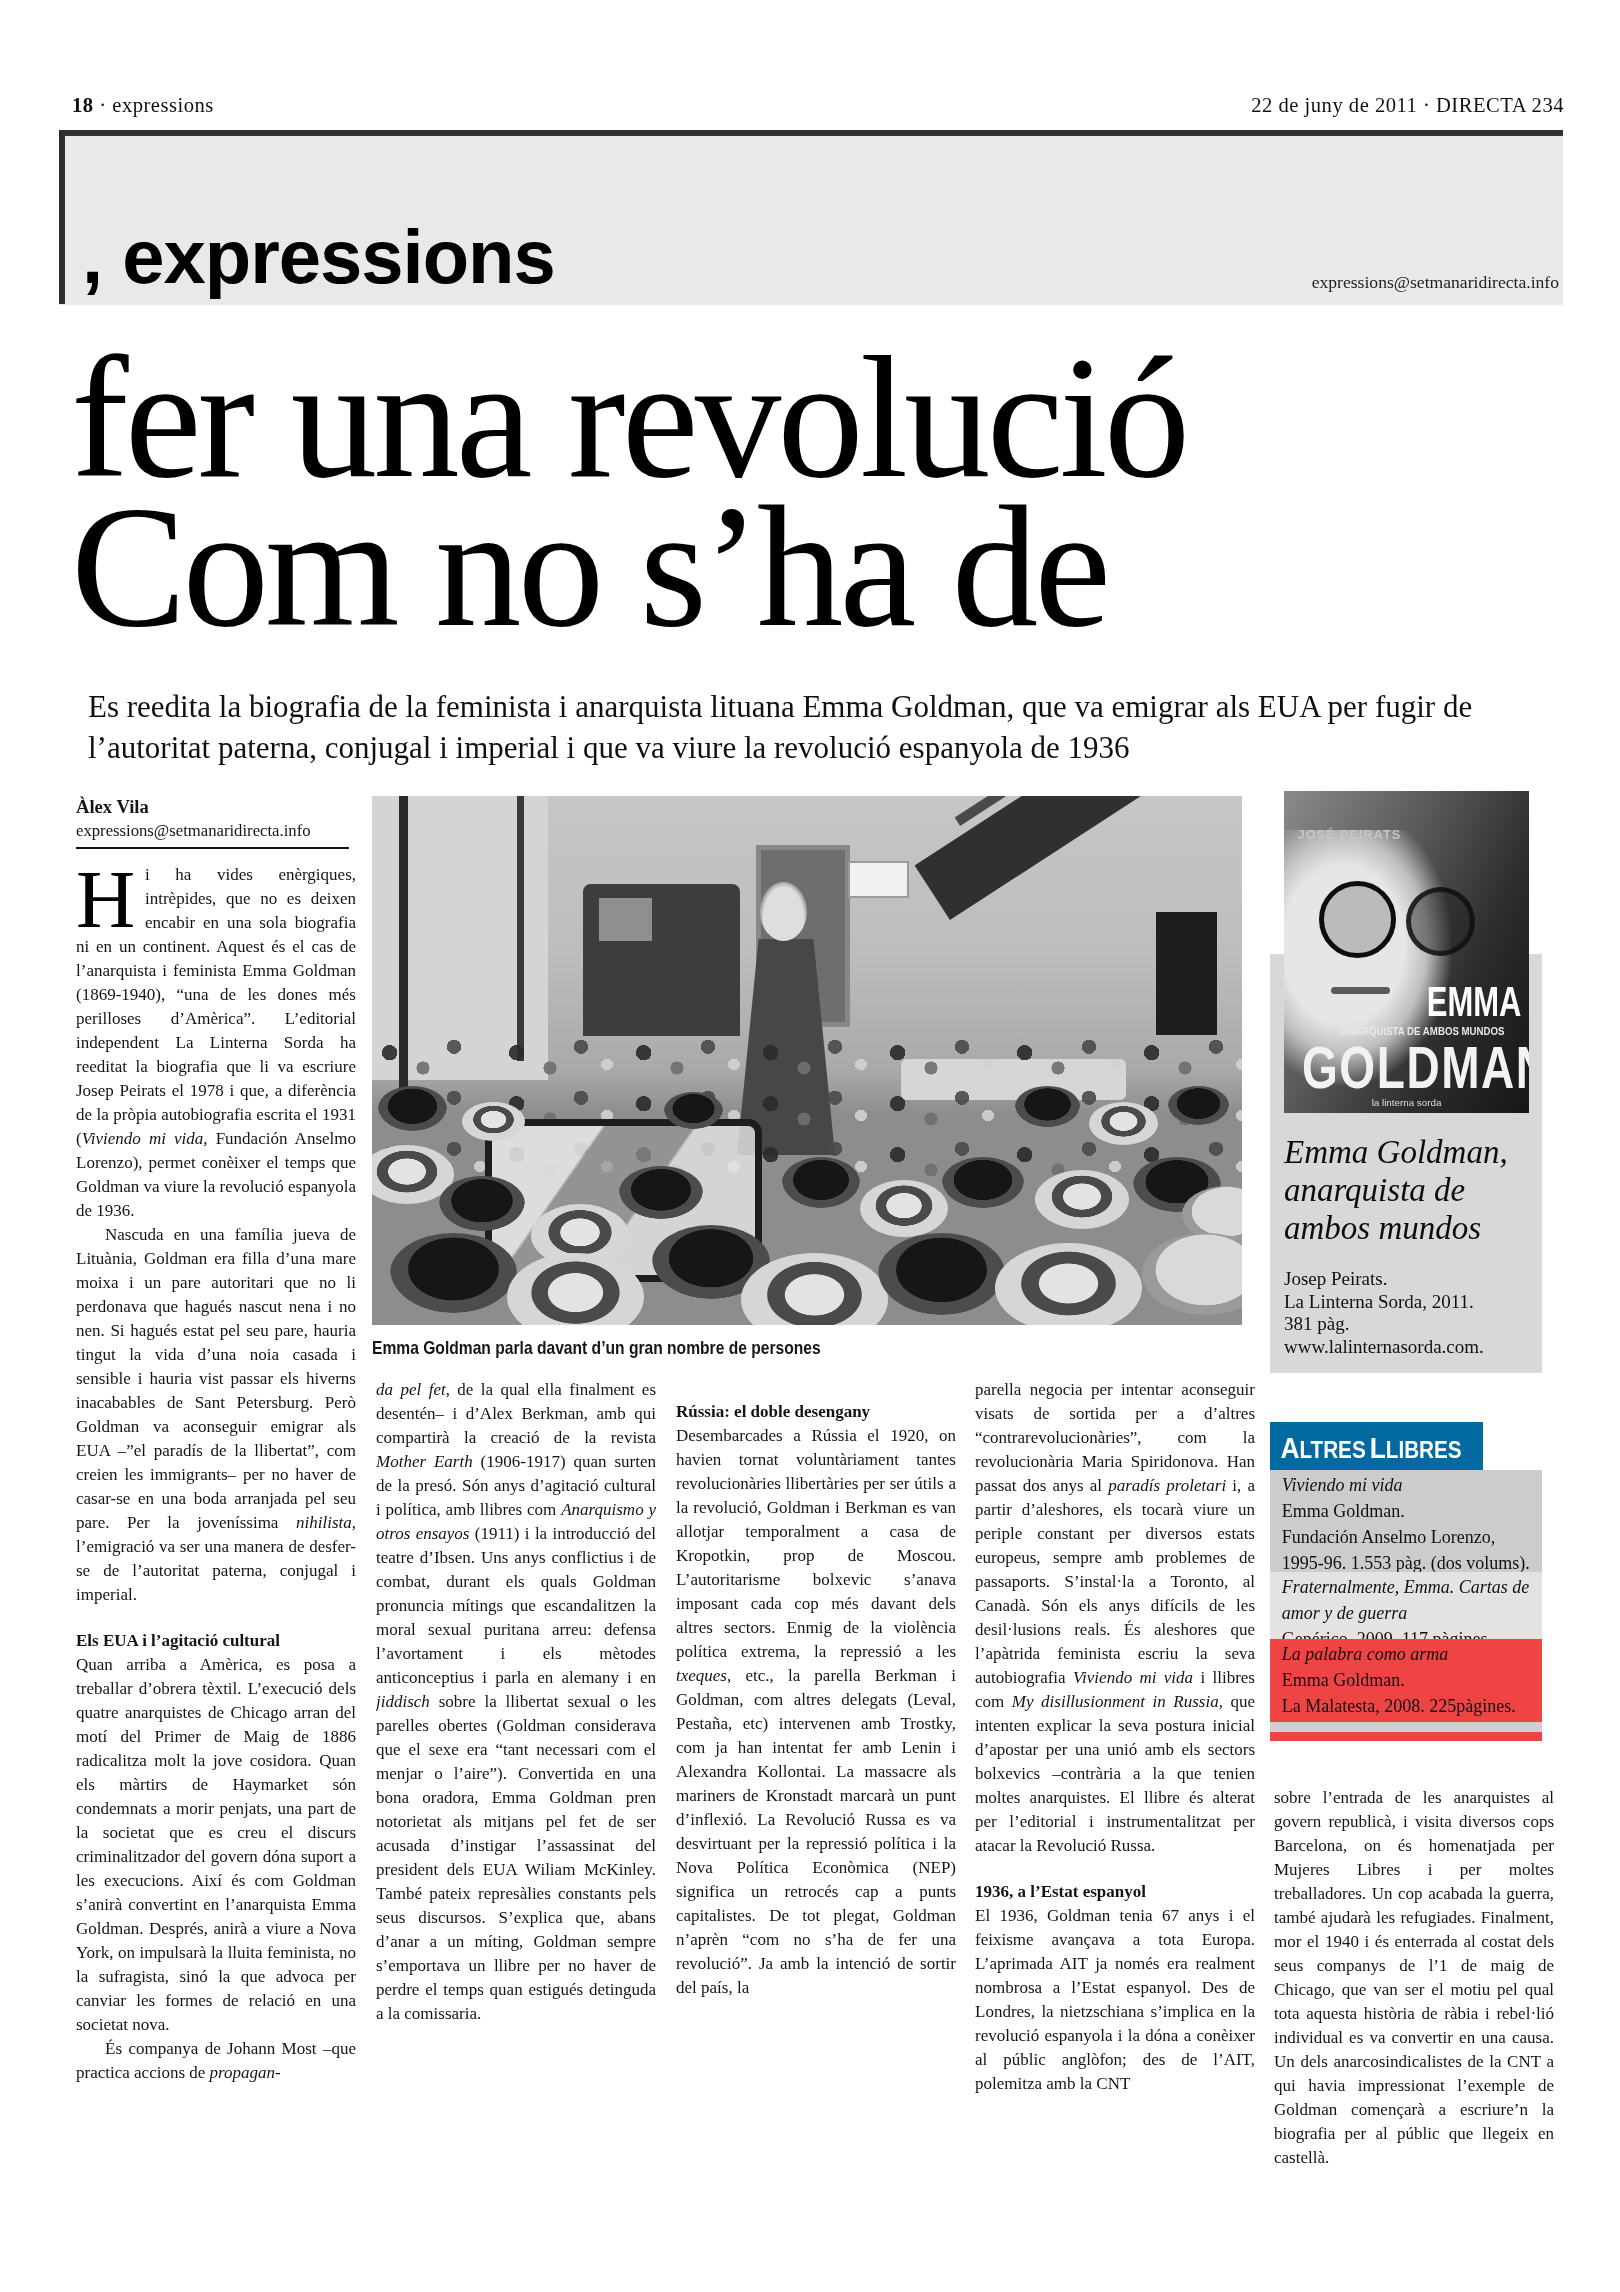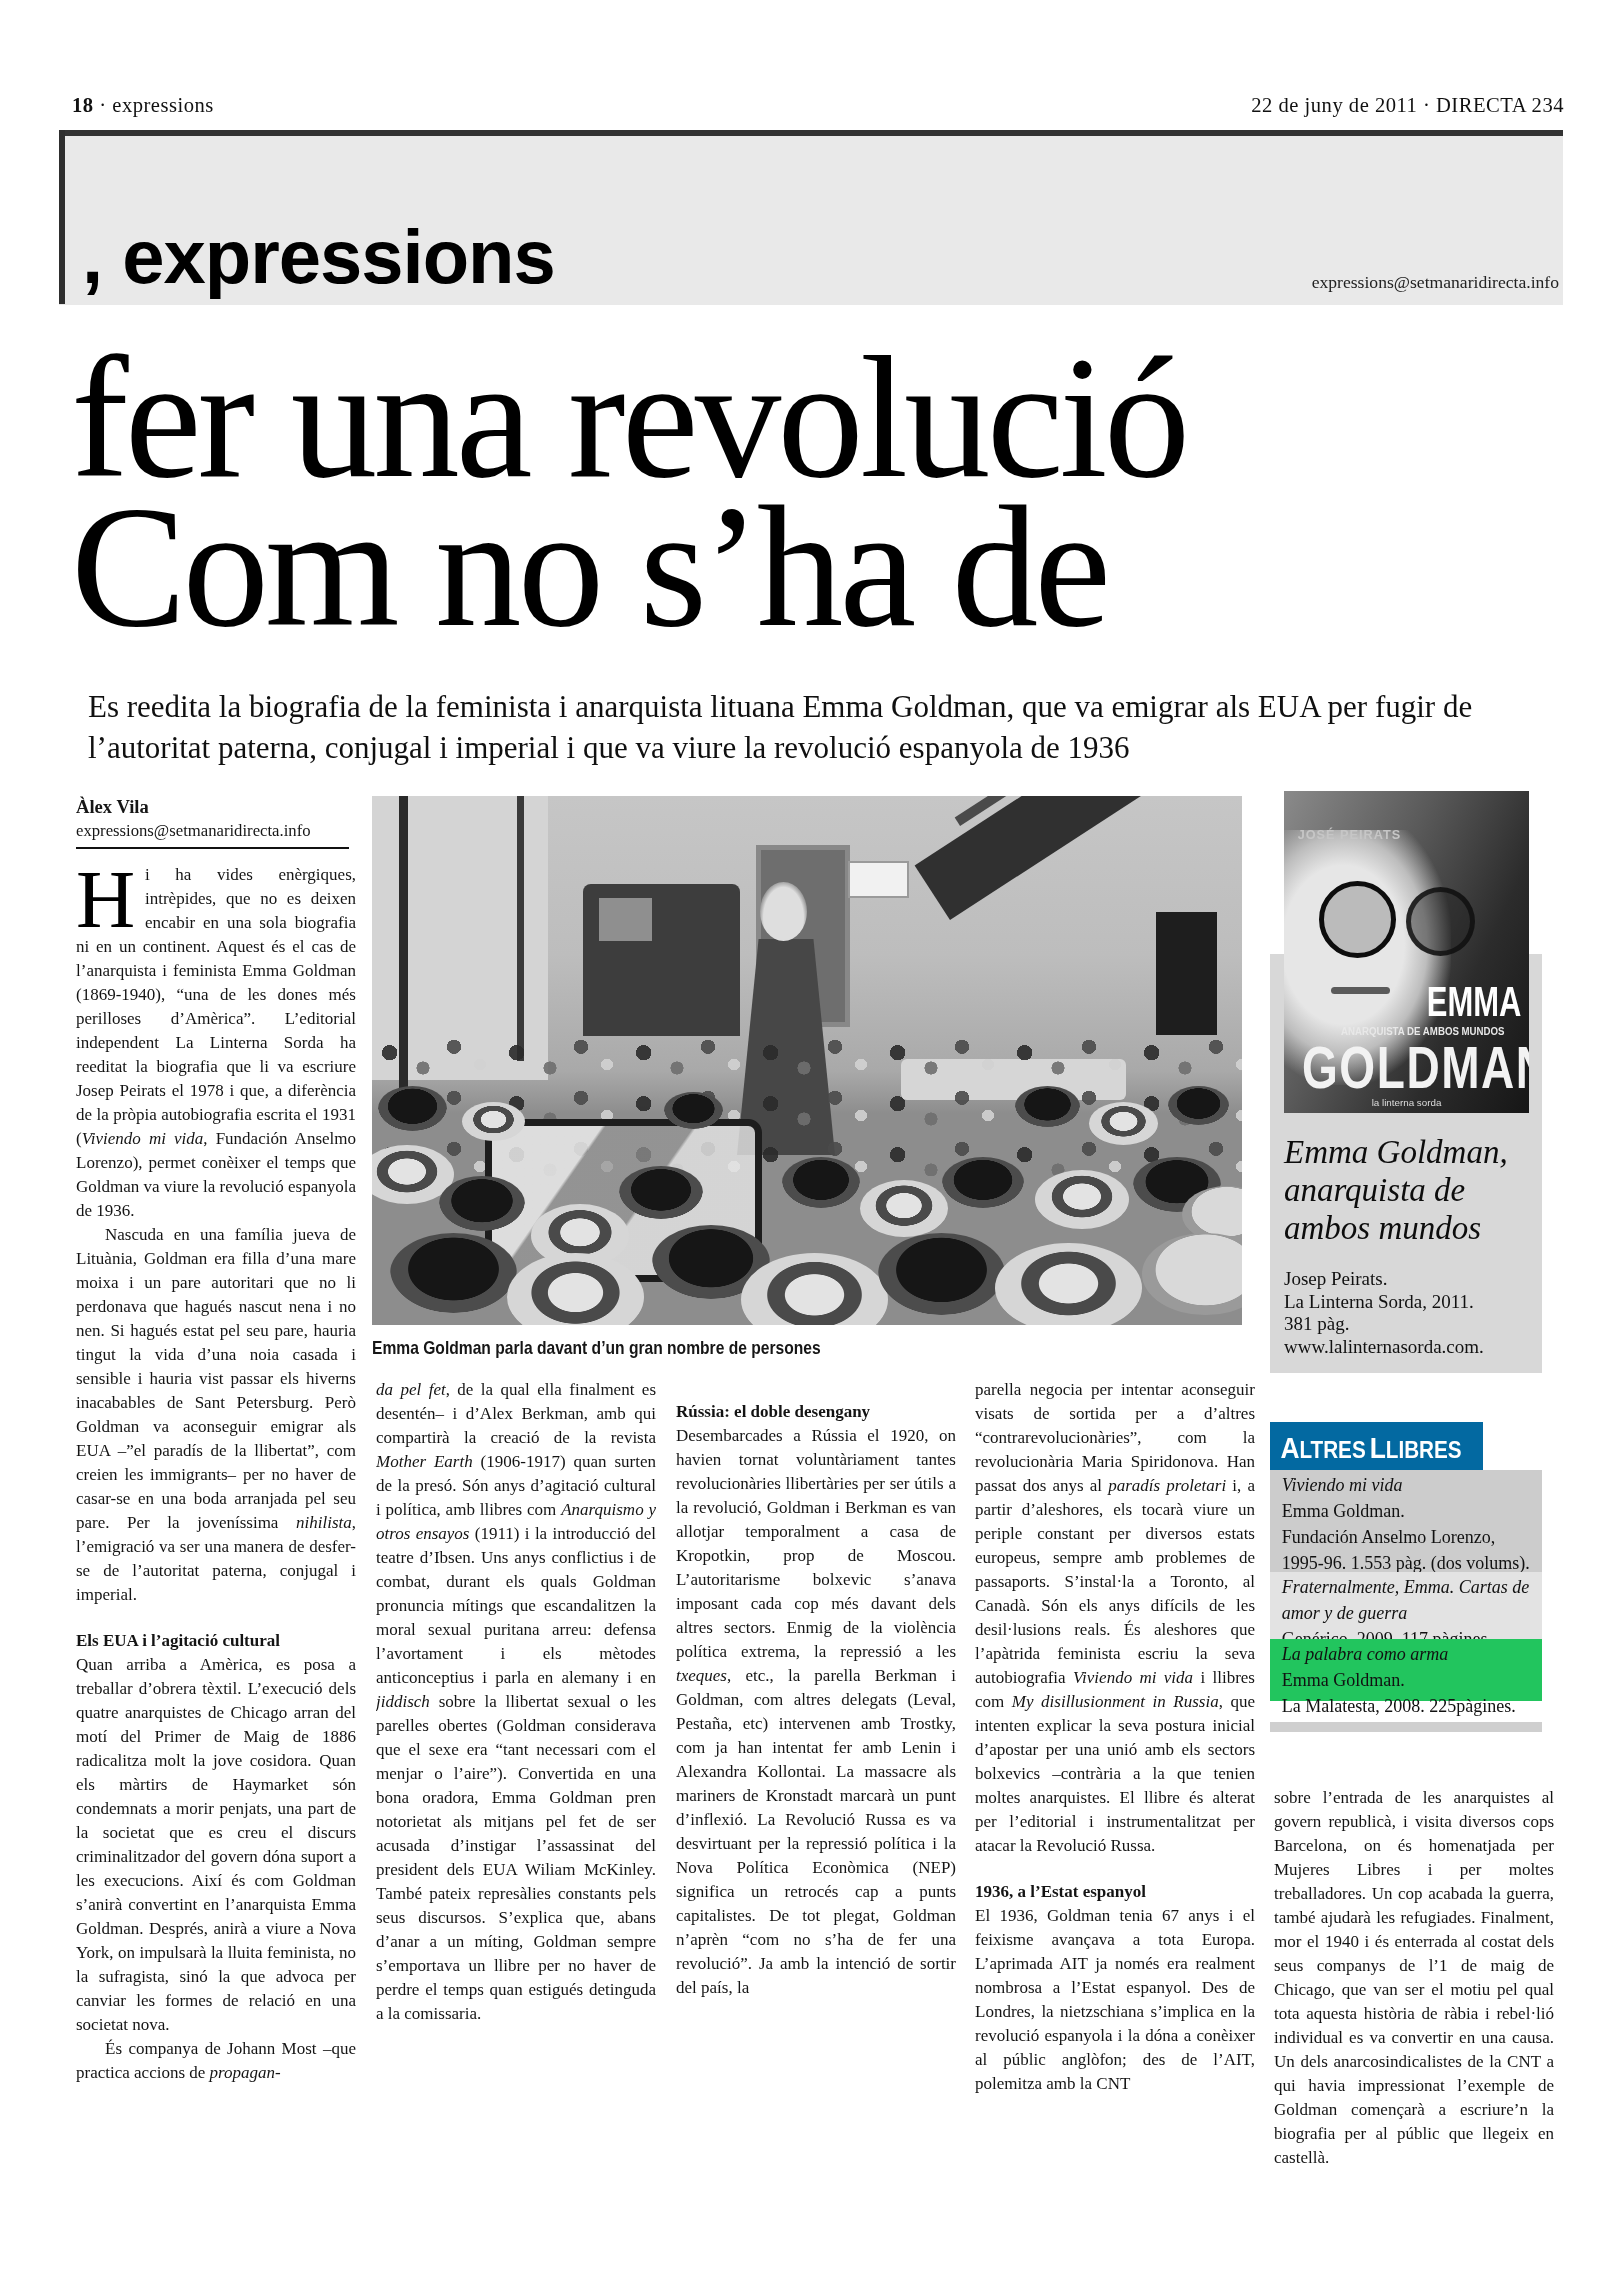--- a/index.html
+++ b/index.html
@@ -197,18 +197,18 @@
   </div>
 </div>
 <div class="ob-item" style="top:1470px;height:102px;background:#cccccc;">
   <div class="t">Viviendo mi vida</div>
   <div>Emma Goldman.<br>Fundación Anselmo Lorenzo,<br>1995-96. 1.553 pàg. (dos volums).</div>
 </div>
 <div class="ob-item" style="top:1572px;height:67px;background:#e3e3e3;">
   <div class="t">Fraternalmente, Emma. Cartas de amor y de guerra</div>
   <div>Genérico, 2009. 117 pàgines.</div>
 </div>
-<div class="ob-item" style="top:1639px;height:62px;background:#22c55e;">
+<div class="ob-item" style="top:1639px;height:102px;background:#ef4444;">
   <div class="t">La palabra como arma</div>
   <div>Emma Goldman.<br>La Malatesta, 2008. 225pàgines.</div>
 </div>
 <div class="abs ob-strip"></div>
 
 
 </body></html>

